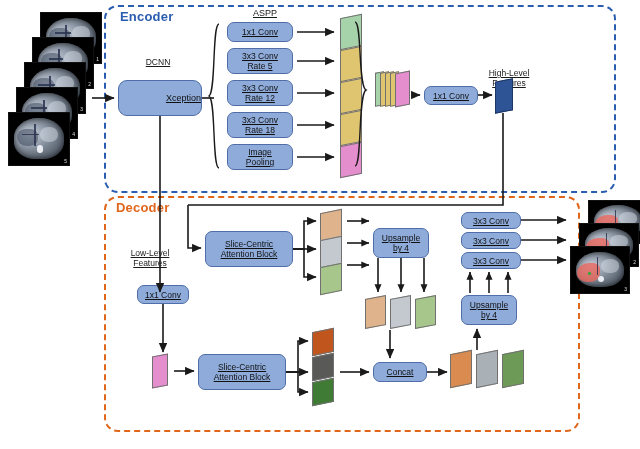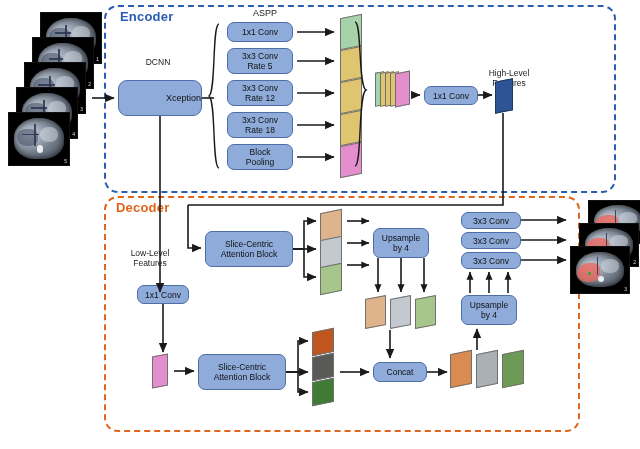--- a/index.html
+++ b/index.html
@@ -8,25 +8,25 @@
   #stage{position:absolute;left:0;top:0;width:640px;height:449px;}
 
   
   .region{position:absolute;border-style:dashed;border-radius:14px;box-sizing:border-box;}
   .region-label{position:absolute;font-weight:bold;font-size:13px;letter-spacing:.2px;}
 
   
   .pbox{position:absolute;box-sizing:border-box;background:#8eabda;
         border:1px solid #4f6da8;border-radius:7px;
         display:flex;align-items:center;justify-content:center;text-align:center;
-        font-size:8.5px;line-height:10px;color:#111;padding:1px;}
+        font-size:8.5px;line-height:10px;color:#111;padding:1px;text-decoration:underline;}
   .pbox.tall{border-radius:9px;padding-left:48px;}
 
   
-  .lab{position:absolute;font-size:8.5px;line-height:10px;text-align:center;color:#1a1a1a;}
+  .lab{position:absolute;font-size:8.5px;line-height:10px;text-align:center;color:#1a1a1a;text-decoration:underline;}
 
   
   .card{position:absolute;border:1px solid #707070;box-sizing:border-box;
         transform:skewY(-11deg);}
 
   
   svg.lines{position:absolute;left:0;top:0;width:640px;height:449px;overflow:visible;}
 
   
   .ctstack{position:absolute;}
@@ -121,21 +121,21 @@
   </div>
   <div class="pbox" style="left:227px;top:80px;width:66px;height:26px;flex-direction:column;">
     <span>3x3 Conv</span>
     <span>Rate 12</span>
   </div>
   <div class="pbox" style="left:227px;top:112px;width:66px;height:26px;flex-direction:column;">
     <span>3x3 Conv</span>
     <span>Rate 18</span>
   </div>
   <div class="pbox" style="left:227px;top:144px;width:66px;height:26px;flex-direction:column;">
-    <span>Block</span>
+    <span>Image</span>
     <span>Pooling</span>
   </div>
 
   <div class="card" style="left:340px;top:16px;width:22px;height:32px;background:#a7d3ab;"></div>
   <div class="card" style="left:340px;top:48px;width:22px;height:32px;background:#e0c571;"></div>
   <div class="card" style="left:340px;top:80px;width:22px;height:32px;background:#e0c571;"></div>
   <div class="card" style="left:340px;top:112px;width:22px;height:32px;background:#e0c571;"></div>
   <div class="card" style="left:340px;top:144px;width:22px;height:32px;background:#e48ece;"></div>
 
   <div style="position:absolute;left:375px;top:72px;">

